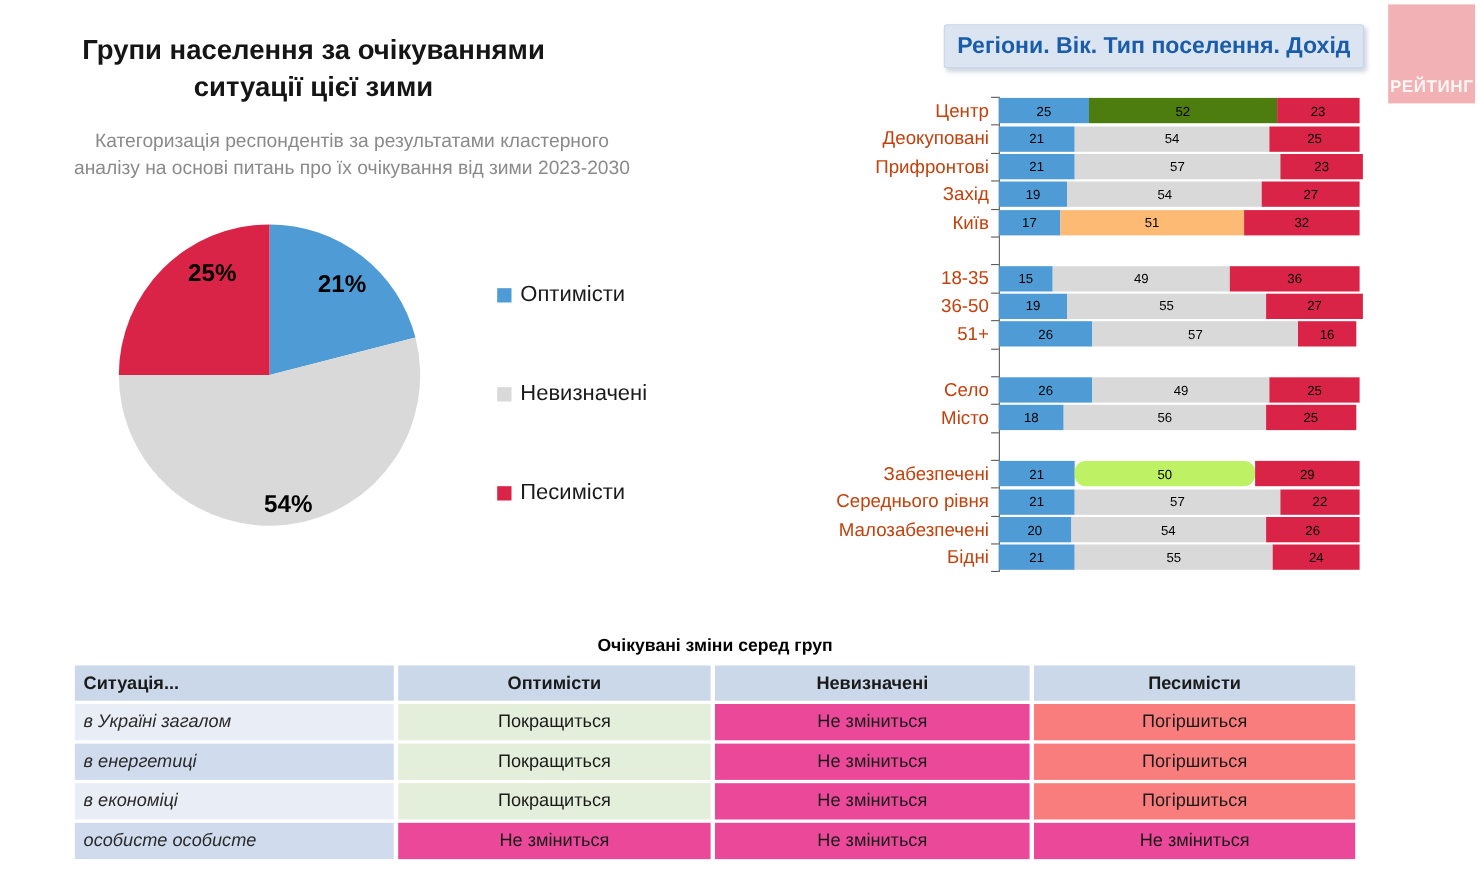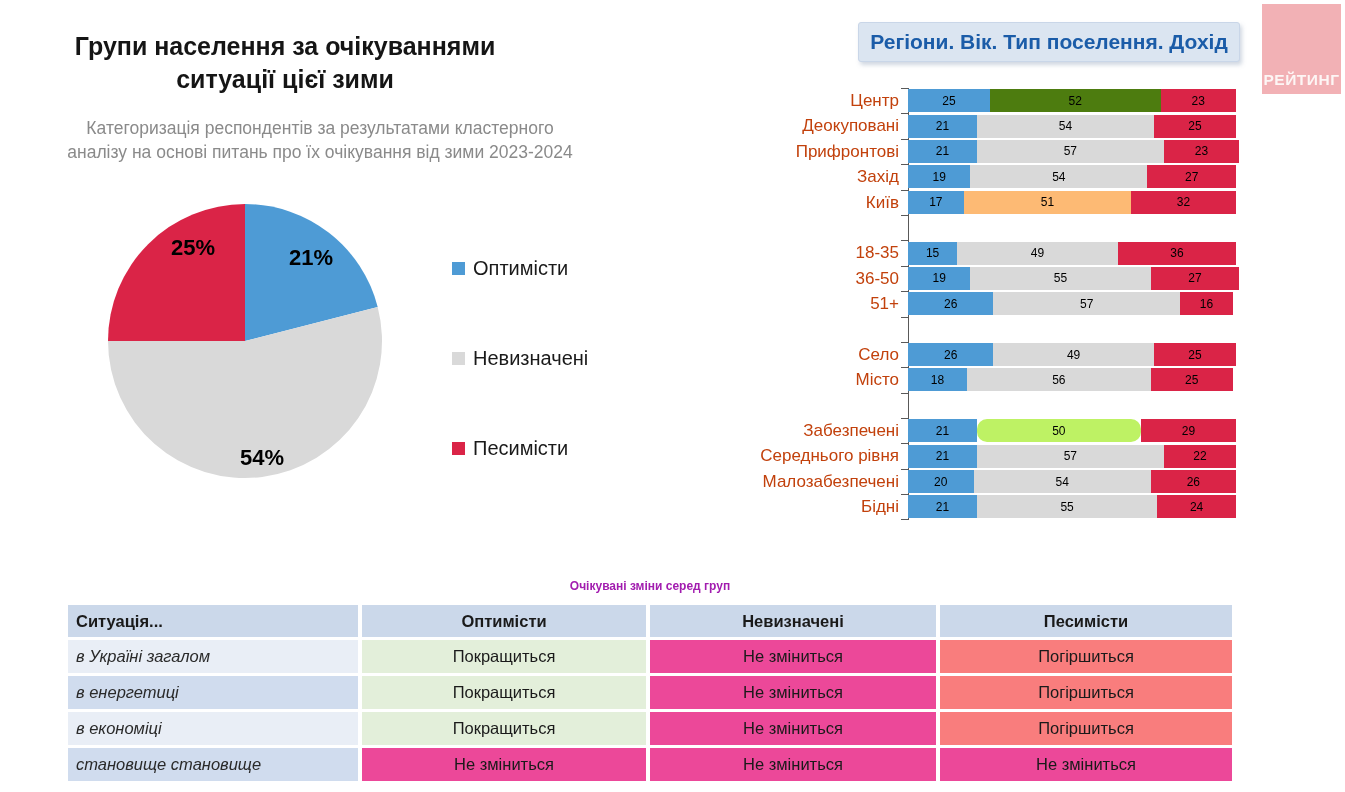--- a/index.html
+++ b/index.html
@@ -36,21 +36,21 @@
   .bar-area{display:flex;align-items:center;position:relative;}
   .bar-seg{height:23px;display:flex;align-items:center;justify-content:center;
            font-size:12px;color:#000;box-sizing:border-box;}
   .axis-line{position:absolute;left:296px;top:0;bottom:0;width:1px;background:#595959;}
   .chart-row::before,.chart-spacer::before{content:"";position:absolute;left:289px;top:0;
            width:7px;height:1px;background:#595959;}
   .axis-tick-bottom{position:absolute;left:289px;bottom:0;width:7px;height:1px;background:#595959;}
 
   
   .table-title{position:absolute;left:64px;top:579px;width:1172px;text-align:center;
-               font-size:12px;font-weight:bold;color:#a21caf;}
+               font-size:16px;font-weight:bold;color:#000000;}
   .exp-table{position:absolute;left:64px;top:602px;border-collapse:separate;
              border-spacing:4px 3px;}
   .exp-table th{background:#cbd8ea;height:30px;font-size:16.5px;font-weight:bold;
                 color:#1a1a1a;text-align:center;}
   .exp-table th.first{text-align:left;padding-left:8px;}
   .exp-table td{height:31px;font-size:16.5px;color:#1a1a1a;text-align:center;}
   .exp-table td.rowlabel{font-style:italic;text-align:left;padding-left:8px;color:#2a2a2a;}
   .bg-label-a{background:#e9eef6;} .bg-label-b{background:#d0dcee;}
   .bg-better{background:#e3efda;} .bg-same{background:#ec4899;} .bg-worse{background:#f97d7d;}
 </style>
@@ -58,21 +58,21 @@
 <body>
 
 <div class="page">
 
   <div class="main-title">
     <div>Групи населення за очікуваннями</div>
     <div>ситуації цієї зими</div>
   </div>
   <div class="subtitle">
     <div>Категоризація респондентів за результатами кластерного</div>
-    <div>аналізу на основі питань про їх очікування від зими 2023-2024</div>
+    <div>аналізу на основі питань про їх очікування від зими 2023-2030</div>
   </div>
 
   <div class="pie-wrap">
     <svg id="pie-svg" width="276" height="276" viewBox="-138 -138 276 276">
         <path d="M0,0 L0.00,-137.00 A137,137 0 0 1 132.70,-34.07 Z" fill="#4e9bd5"></path>
         <path d="M0,0 L132.70,-34.07 A137,137 0 1 1 -137.00,0.00 Z" fill="#d9d9d9"></path>
         <path d="M0,0 L-137.00,0.00 A137,137 0 0 1 -0.00,-137.00 Z" fill="#da2447"></path>
         <text x="66" y="-76" text-anchor="middle" class="pie-label">21%</text>
         <text x="17" y="124" text-anchor="middle" class="pie-label">54%</text>
         <text x="-52" y="-86" text-anchor="middle" class="pie-label">25%</text>
@@ -246,21 +246,21 @@
           <td class="bg-same">Не зміниться</td>
           <td class="bg-worse">Погіршиться</td>
         </tr>
         <tr>
           <td class="rowlabel bg-label-a">в економіці</td>
           <td class="bg-better">Покращиться</td>
           <td class="bg-same">Не зміниться</td>
           <td class="bg-worse">Погіршиться</td>
         </tr>
         <tr>
-          <td class="rowlabel bg-label-b">становище становище</td>
+          <td class="rowlabel bg-label-b">особисте особисте</td>
           <td class="bg-same">Не зміниться</td>
           <td class="bg-same">Не зміниться</td>
           <td class="bg-same">Не зміниться</td>
         </tr>
       </tbody>
   </table>
 
 </div>
 
 </body></html>

